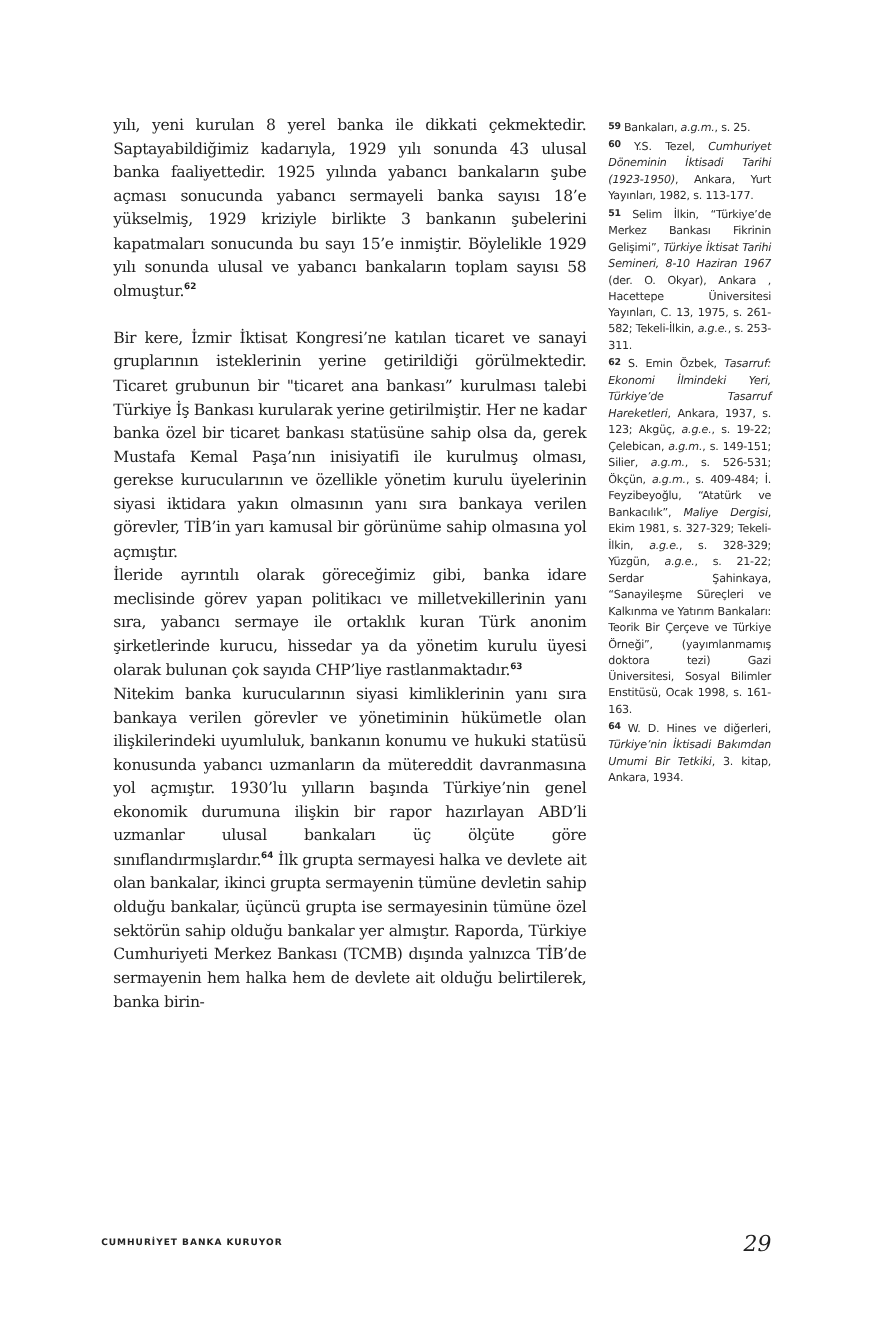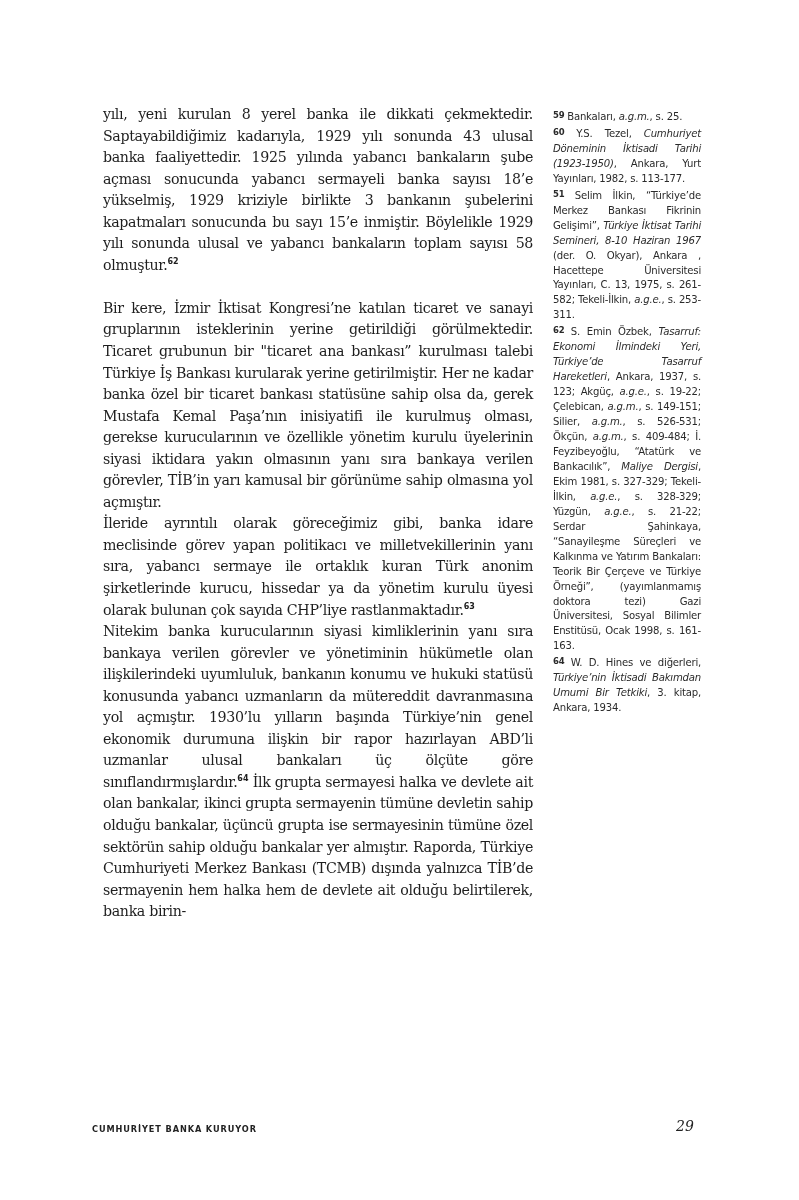--- a/index.html
+++ b/index.html
@@ -23,21 +23,21 @@
   .notes .num { font-weight:bold; font-size:8.5px; vertical-align:2px; }
   .notes i { }
   .footer-title {
     position:absolute; left:92px; top:1124px;
     font-family:"DejaVu Sans", "Liberation Sans", sans-serif;
     font-weight:bold; font-size:8.2px; letter-spacing:0.9px; color:#222;
   }
   .page-num {
     position:absolute; left:676px; top:1118px;
     font-family:"DejaVu Serif", "Liberation Serif", serif;
-    font-style:italic; font-size:14px; color:#222;
+    font-style:italic; font-size:20px; color:#222;
   }
 </style>
 </head>
 <body>
 
 <div class="main">
   <p><span>yılı, yeni kurulan 8 yerel banka ile dikkati çekmektedir. Saptayabildiğimiz kadarıyla, 1929 yılı sonunda 43 ulusal banka faaliyettedir. 1925 yılında yabancı bankaların şube açması sonucunda yabancı sermayeli banka sayısı 18’e yükselmiş, 1929 kriziyle birlikte 3 bankanın şubelerini kapatmaları sonucunda bu sayı 15’e inmiştir. Böylelikle 1929 yılı sonunda ulusal ve yabancı bankaların toplam sayısı 58 olmuştur.</span><sup class="fn">62</sup></p>
   <p class="gap"><span>Bir kere, İzmir İktisat Kongresi’ne katılan ticaret ve sanayi gruplarının isteklerinin yerine getirildiği görülmektedir. Ticaret grubunun bir "ticaret ana bankası” kurulması talebi Türkiye İş Bankası kurularak yerine getirilmiştir. Her ne kadar banka özel bir ticaret bankası statüsüne sahip olsa da, gerek Mustafa Kemal Paşa’nın inisiyatifi ile kurulmuş olması, gerekse kurucularının ve özellikle yönetim kurulu üyelerinin siyasi iktidara yakın olmasının yanı sıra bankaya verilen görevler, TİB’in yarı kamusal bir görünüme sahip olmasına yol açmıştır.</span></p>
   <p><span>İleride ayrıntılı olarak göreceğimiz gibi, banka idare meclisinde görev yapan politikacı ve milletvekillerinin yanı sıra, yabancı sermaye ile ortaklık kuran Türk anonim şirketlerinde kurucu, hissedar ya da yönetim kurulu üyesi olarak bulunan çok sayıda CHP’liye rastlanmaktadır.</span><sup class="fn">63</sup></p>
   <p><span>Nitekim banka kurucularının siyasi kimliklerinin yanı sıra bankaya verilen görevler ve yönetiminin hükümetle olan ilişkilerindeki uyumluluk, bankanın konumu ve hukuki statüsü konusunda yabancı uzmanların da mütereddit davranmasına yol açmıştır. 1930’lu yılların başında Türkiye’nin genel ekonomik durumuna ilişkin bir rapor hazırlayan ABD’li uzmanlar ulusal bankaları üç ölçüte göre sınıflandırmışlardır.</span><sup class="fn">64</sup><span> İlk grupta sermayesi halka ve devlete ait olan bankalar, ikinci grupta sermayenin tümüne devletin sahip olduğu bankalar, üçüncü grupta ise sermayesinin tümüne özel sektörün sahip olduğu bankalar yer almıştır. Raporda, Türkiye Cumhuriyeti Merkez Bankası (TCMB) dışında yalnızca TİB’de sermayenin hem halka hem de devlete ait olduğu belirtilerek, banka birin-</span></p>

